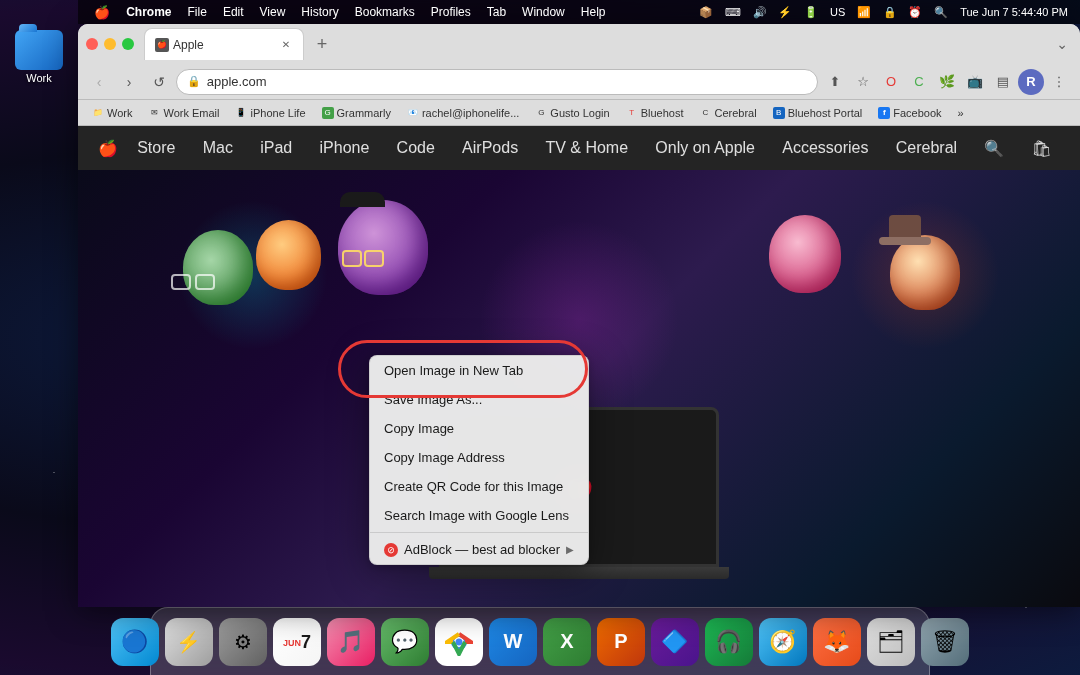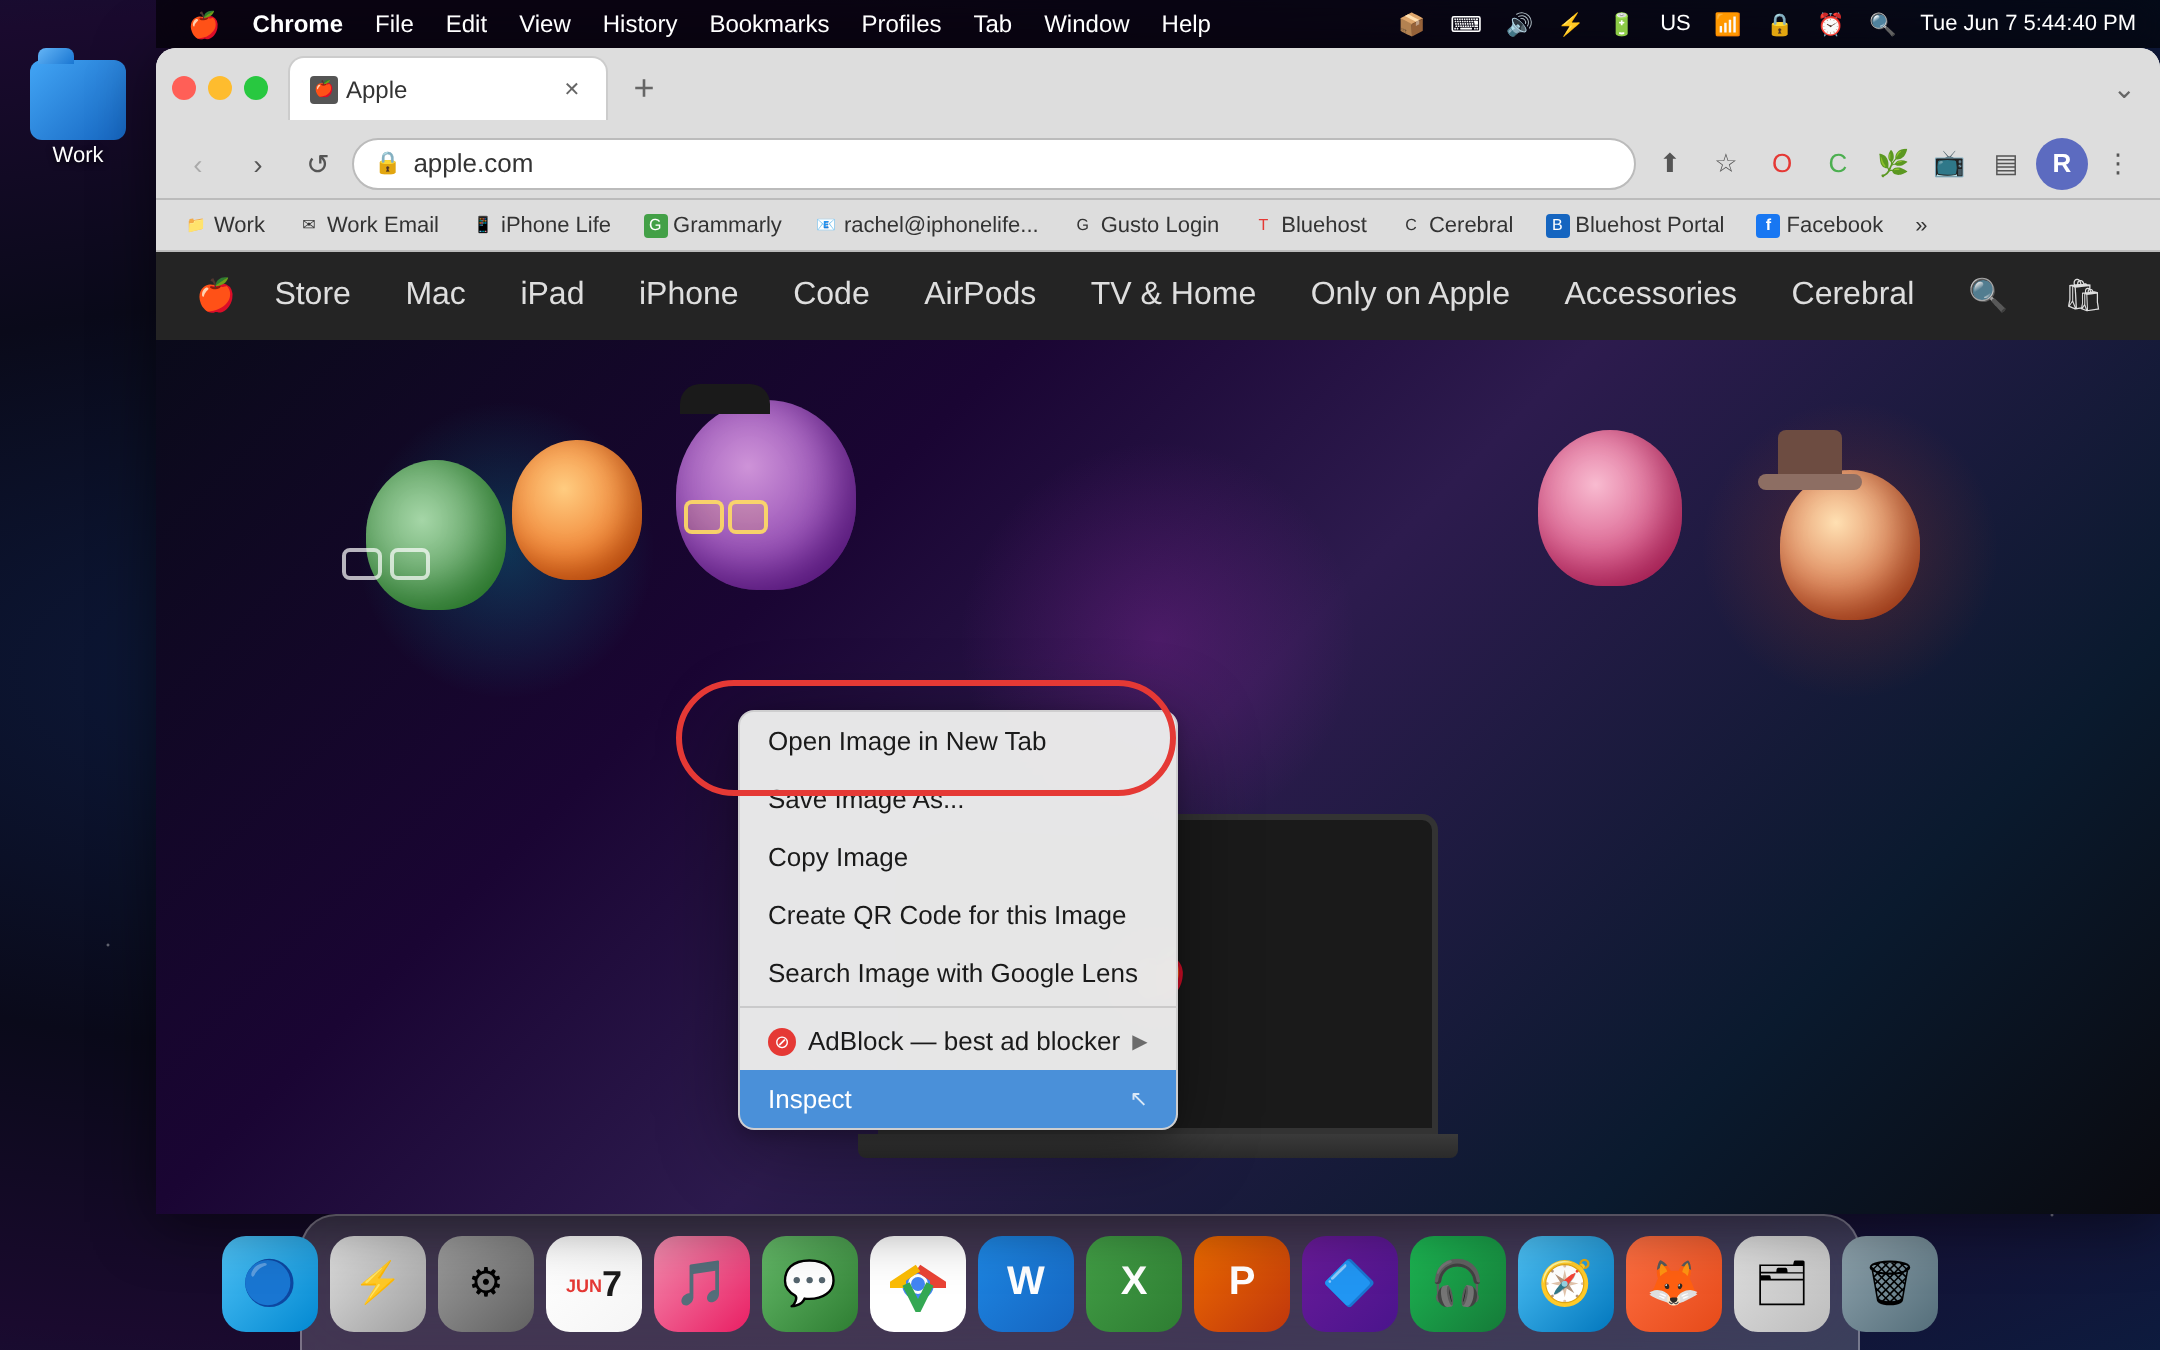--- a/index.html
+++ b/index.html
@@ -904,36 +904,35 @@
         <div class="context-menu-item">
           <span>Open Image in New Tab</span>
         </div>
         <div class="context-menu-item">
           <span>Save Image As...</span>
         </div>
         <div class="context-menu-item">
           <span>Copy Image</span>
         </div>
         <div class="context-menu-item">
+          <span>Copy Image Address</span>
+        </div>
+        <div class="context-menu-item">
           <span>Create QR Code for this Image</span>
         </div>
         <div class="context-menu-item">
           <span>Search Image with Google Lens</span>
         </div>
         <div class="context-menu-separator"></div>
         <div class="context-menu-adblock">
           <div class="adblock-icon">
             <span>⊘</span>
           </div>
           <span>AdBlock — best ad blocker</span>
           <span class="context-menu-arrow">▶</span>
-        </div>
-        <div class="context-menu-item highlighted">
-          <span>Inspect</span>
-          <span style="font-size:11px;opacity:0.8;">↖</span>
         </div>
       </div>
 
       <div class="inspect-highlight"></div>
 
     </div>
   </div>
 </div>
 
 <div class="dock">

